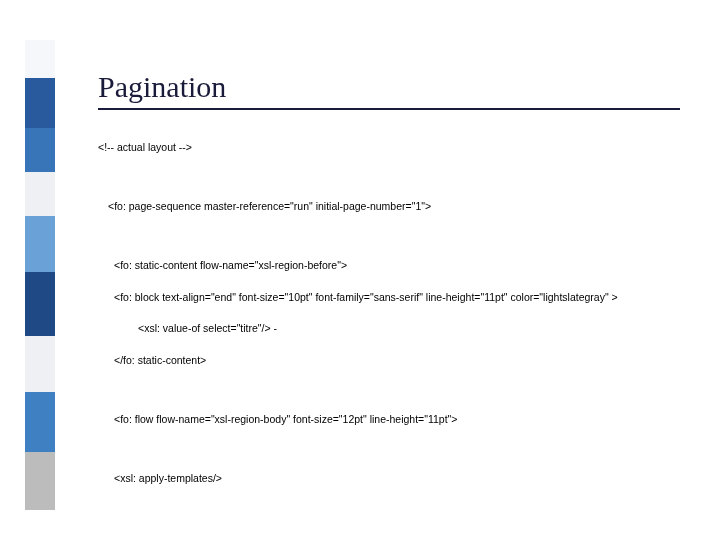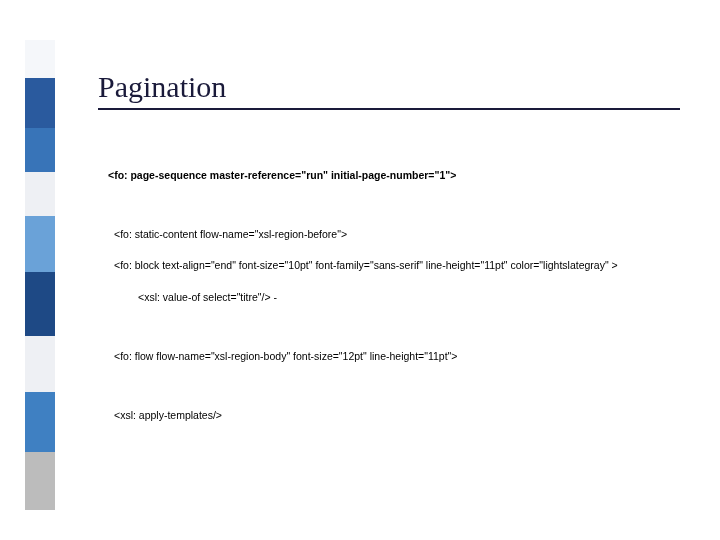--- a/index.html
+++ b/index.html
@@ -32,21 +32,21 @@
     margin-bottom: 14px;
   }
   .code {
     font-family: Arial, Helvetica, sans-serif;
     font-size: 10.5px;
     color: #000;
     line-height: 1.5;
     white-space: pre;
   }
   .blk { display: block; }
-  .ind1 { margin-left: 10px; font-weight: bold; }
+  .ind1 { margin-left: 10px; }
   .ind2 { margin-left: 16px; }
   .ind3 { margin-left: 40px; }
   .gap { height: 12px; }
 </style>
 </head>
 <body>
 
 <div class="slide">
 
   <div class="sidebar">
@@ -58,26 +58,28 @@
     <div class="seg" style="background:#1e4985;height:64px"></div>
     <div class="seg" style="background:#eef0f4;height:56px"></div>
     <div class="seg" style="background:#3f80c2;height:60px"></div>
     <div class="seg" style="background:#bcbcbc;height:58px"></div>
   </div>
 
   <div class="content">
     <div class="title">Pagination</div>
 
     <div class="code">
+<span class="blk">&lt;!-- actual layout --&gt;</span>
 <div class="gap"></div>
 <span class="blk ind1">&lt;fo: page-sequence master-reference="run" initial-page-number="1"&gt;</span>
 <div class="gap"></div>
 <span class="blk ind2">&lt;fo: static-content flow-name="xsl-region-before"&gt;</span>
 <span class="blk ind2">&lt;fo: block text-align="end" font-size="10pt" font-family="sans-serif" line-height="11pt" color="lightslategray" &gt;</span>
 <span class="blk ind3">&lt;xsl: value-of select="titre"/&gt; -</span>
+<span class="blk ind2">&lt;/fo: static-content&gt;</span>
 <div class="gap"></div>
 <span class="blk ind2">&lt;fo: flow flow-name="xsl-region-body" font-size="12pt" line-height="11pt"&gt;</span>
 <div class="gap"></div>
 <span class="blk ind2">&lt;xsl: apply-templates/&gt;</span>
 
 
 
 
 
     </div>

